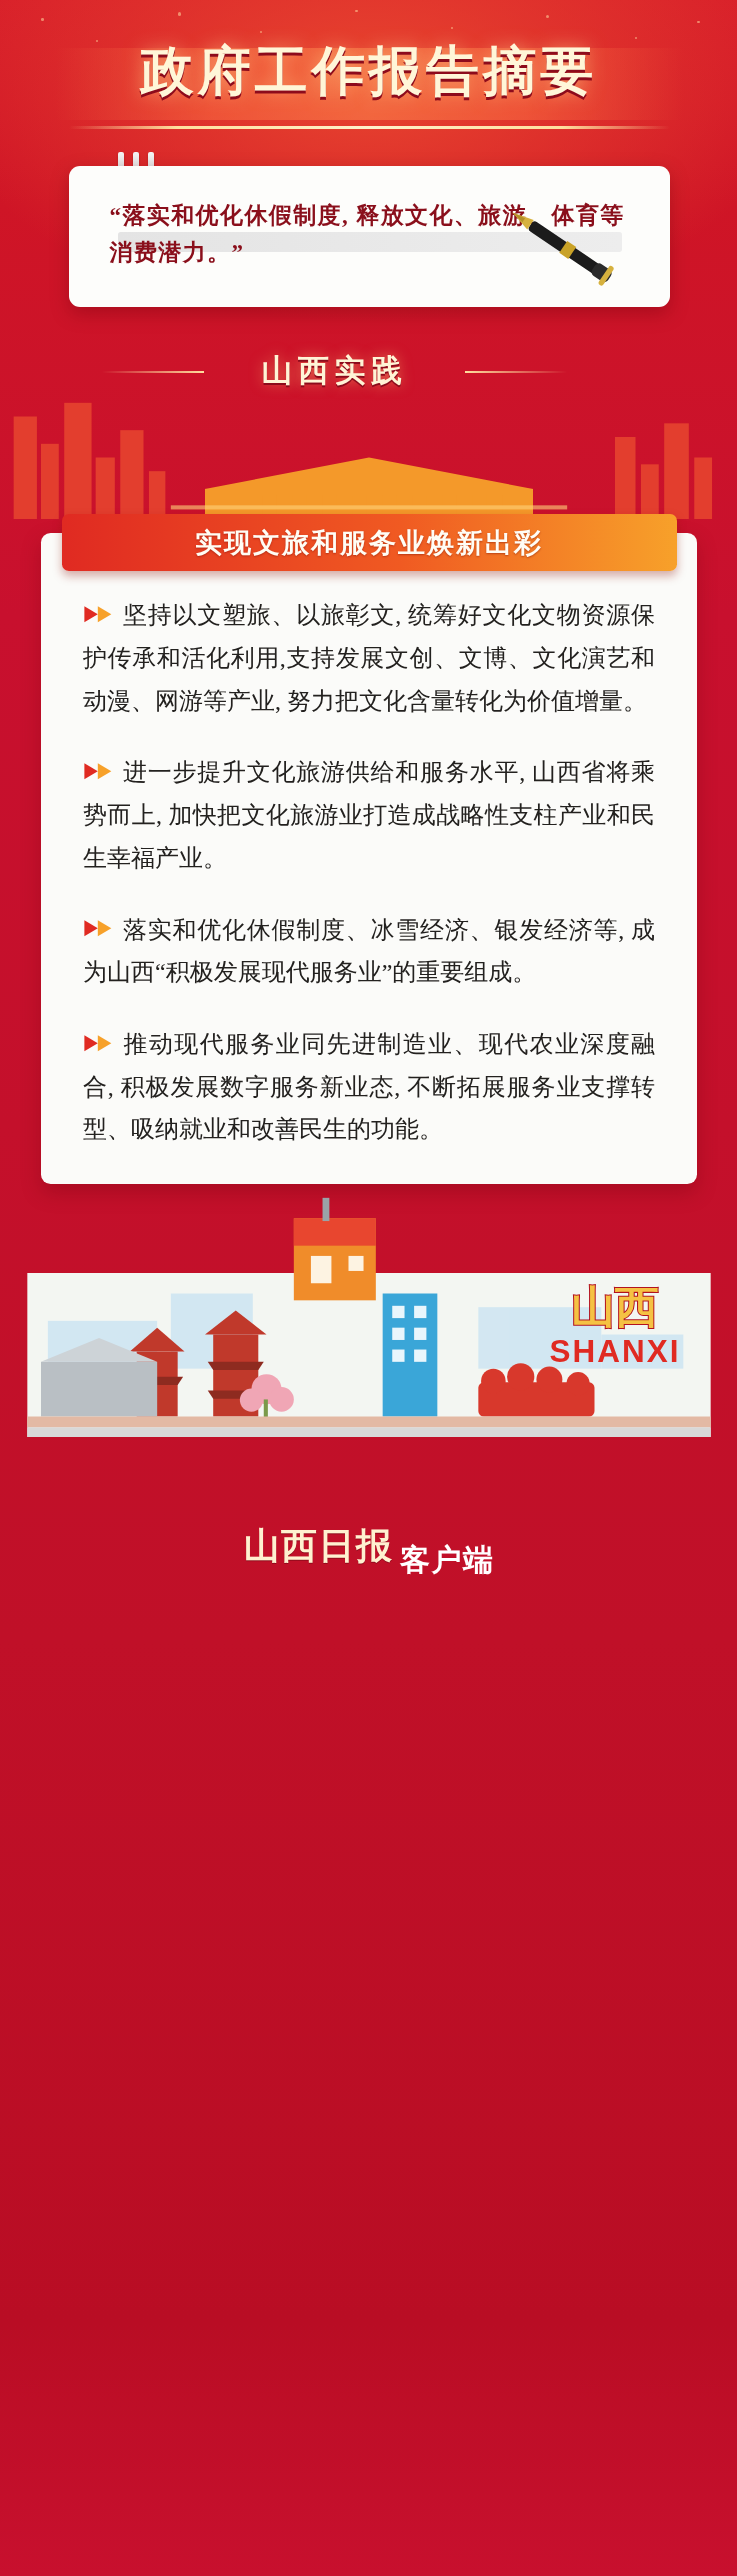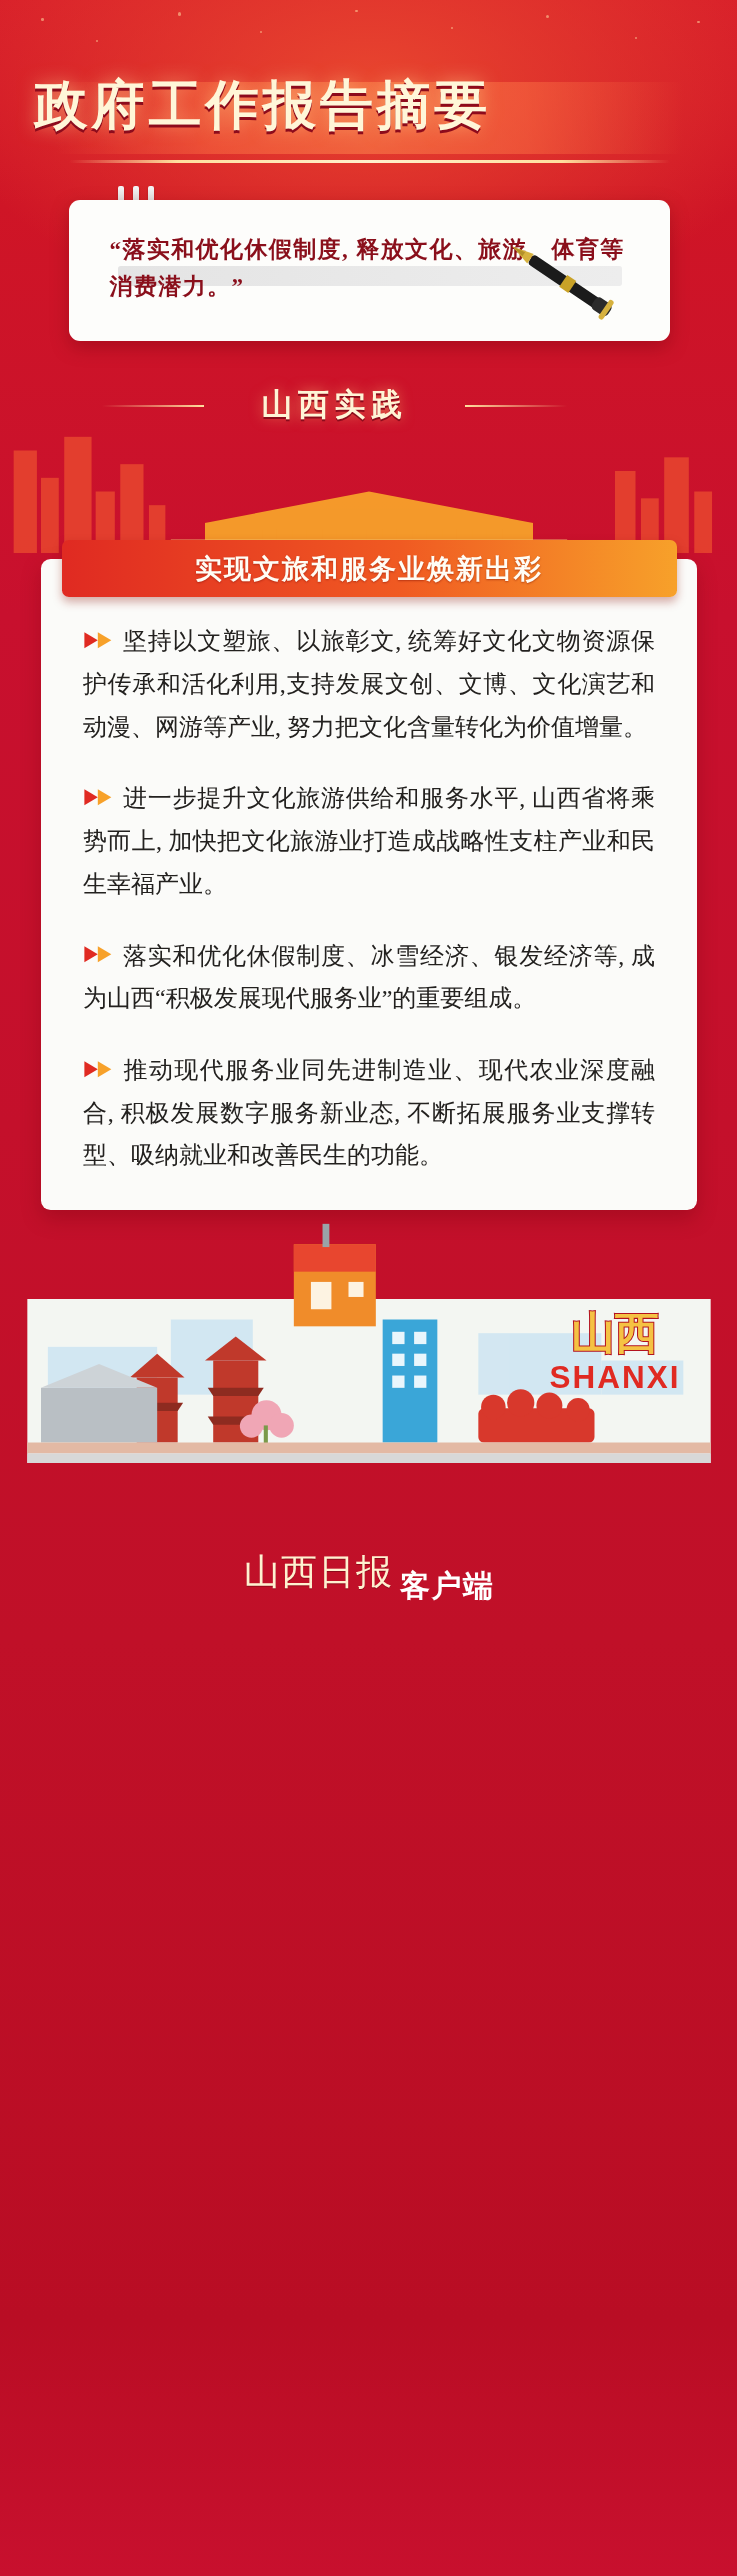--- a/index.html
+++ b/index.html
@@ -18,23 +18,23 @@
     overflow: hidden;
   }
 
   
   .sparkles { position: absolute; top: 0; left: 0; width: 738px; height: 82px; opacity: .55; }
   .sp { position: absolute; background: #ffd9a0; border-radius: 50%; }
 
   
   .title-wrap {
     position: relative;
-    margin: 70px auto 0;
+    margin: 36px auto 0;
     width: 669px;
-    text-align: left;
+    text-align: center;
   }
   .title-band {
     position: absolute;
     left: 20.5px; right: 20.5px; top: 12.3px; bottom: 9.6px;
     background: linear-gradient(90deg, rgba(255,90,60,.0) 0%, rgba(255,120,70,.45) 25%, rgba(255,140,80,.5) 50%, rgba(255,120,70,.45) 75%, rgba(255,90,60,0) 100%);
     border-radius: 5.5px;
   }
   .main-title {
     position: relative;
     font-family: "Liberation Serif", serif;
@@ -121,21 +121,21 @@
     width: 102px; height: 2px;
     background: linear-gradient(90deg, rgba(255,223,158,0), #ffdf9e);
   }
   .practice-label::before { left: 102px; }
   .practice-label::after  { right: 102px; transform: scaleX(-1); }
 
   
   .content-card {
     position: relative;
     width: 656px;
-    margin: 6px auto 0;
+    margin: 14px auto 0;
     background: #fbfbf9;
     border-radius: 9.6px;
     padding: 0 0 33px;
     box-shadow: 0 8.2px 20.5px rgba(110,0,12,.3);
   }
   .section-head {
     position: relative;
     width: 615px;
     margin: 0 auto;
     top: -19px;
@@ -187,21 +187,21 @@
     position: relative;
     width: 738px;
     height: 137px;
     display: flex;
     align-items: center;
     justify-content: center;
     gap: 6.8px;
   }
   .footer-mark {
     font-family: "Liberation Serif", serif;
-    font-weight: normal;
+    font-weight: bold;
     font-size: 36px;
     letter-spacing: 1.4px;
     color: #fff1d0;
     text-shadow: 0 1.4px 0 #8d0b1c;
   }
   .footer-sub {
     font-family: "Liberation Sans", sans-serif;
     font-weight: bold;
     font-size: 30px;
     letter-spacing: 1.4px;

